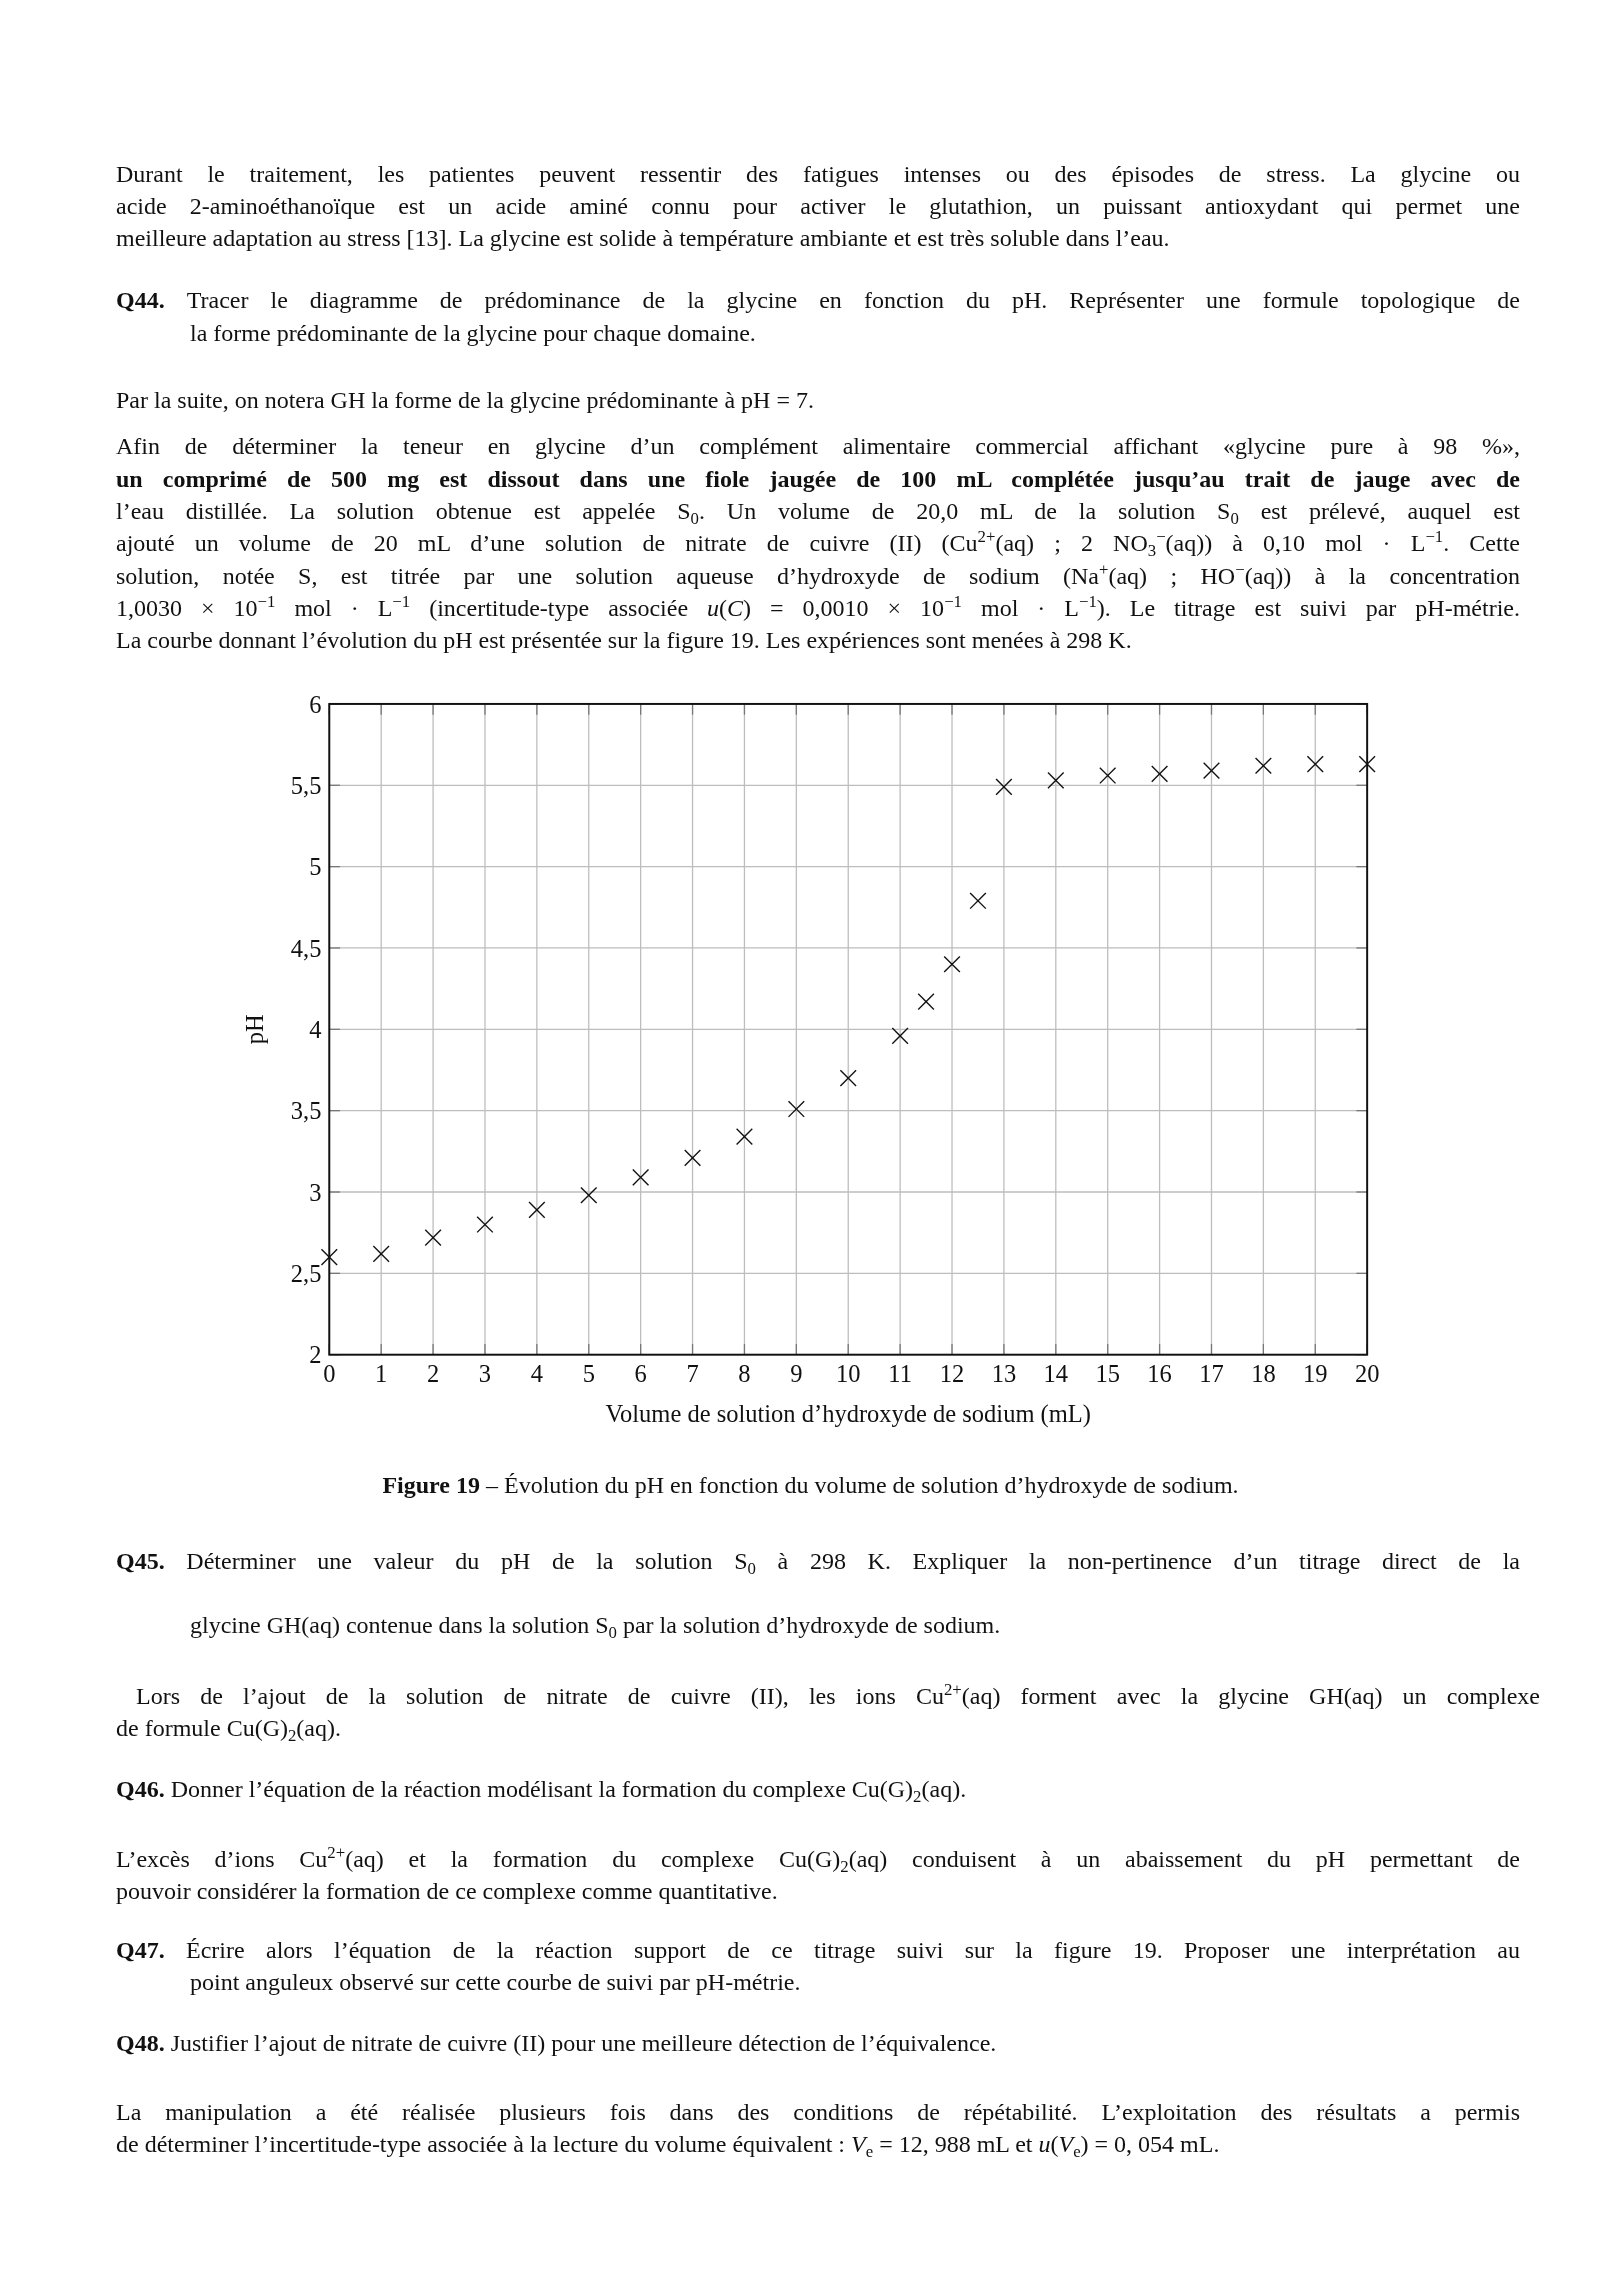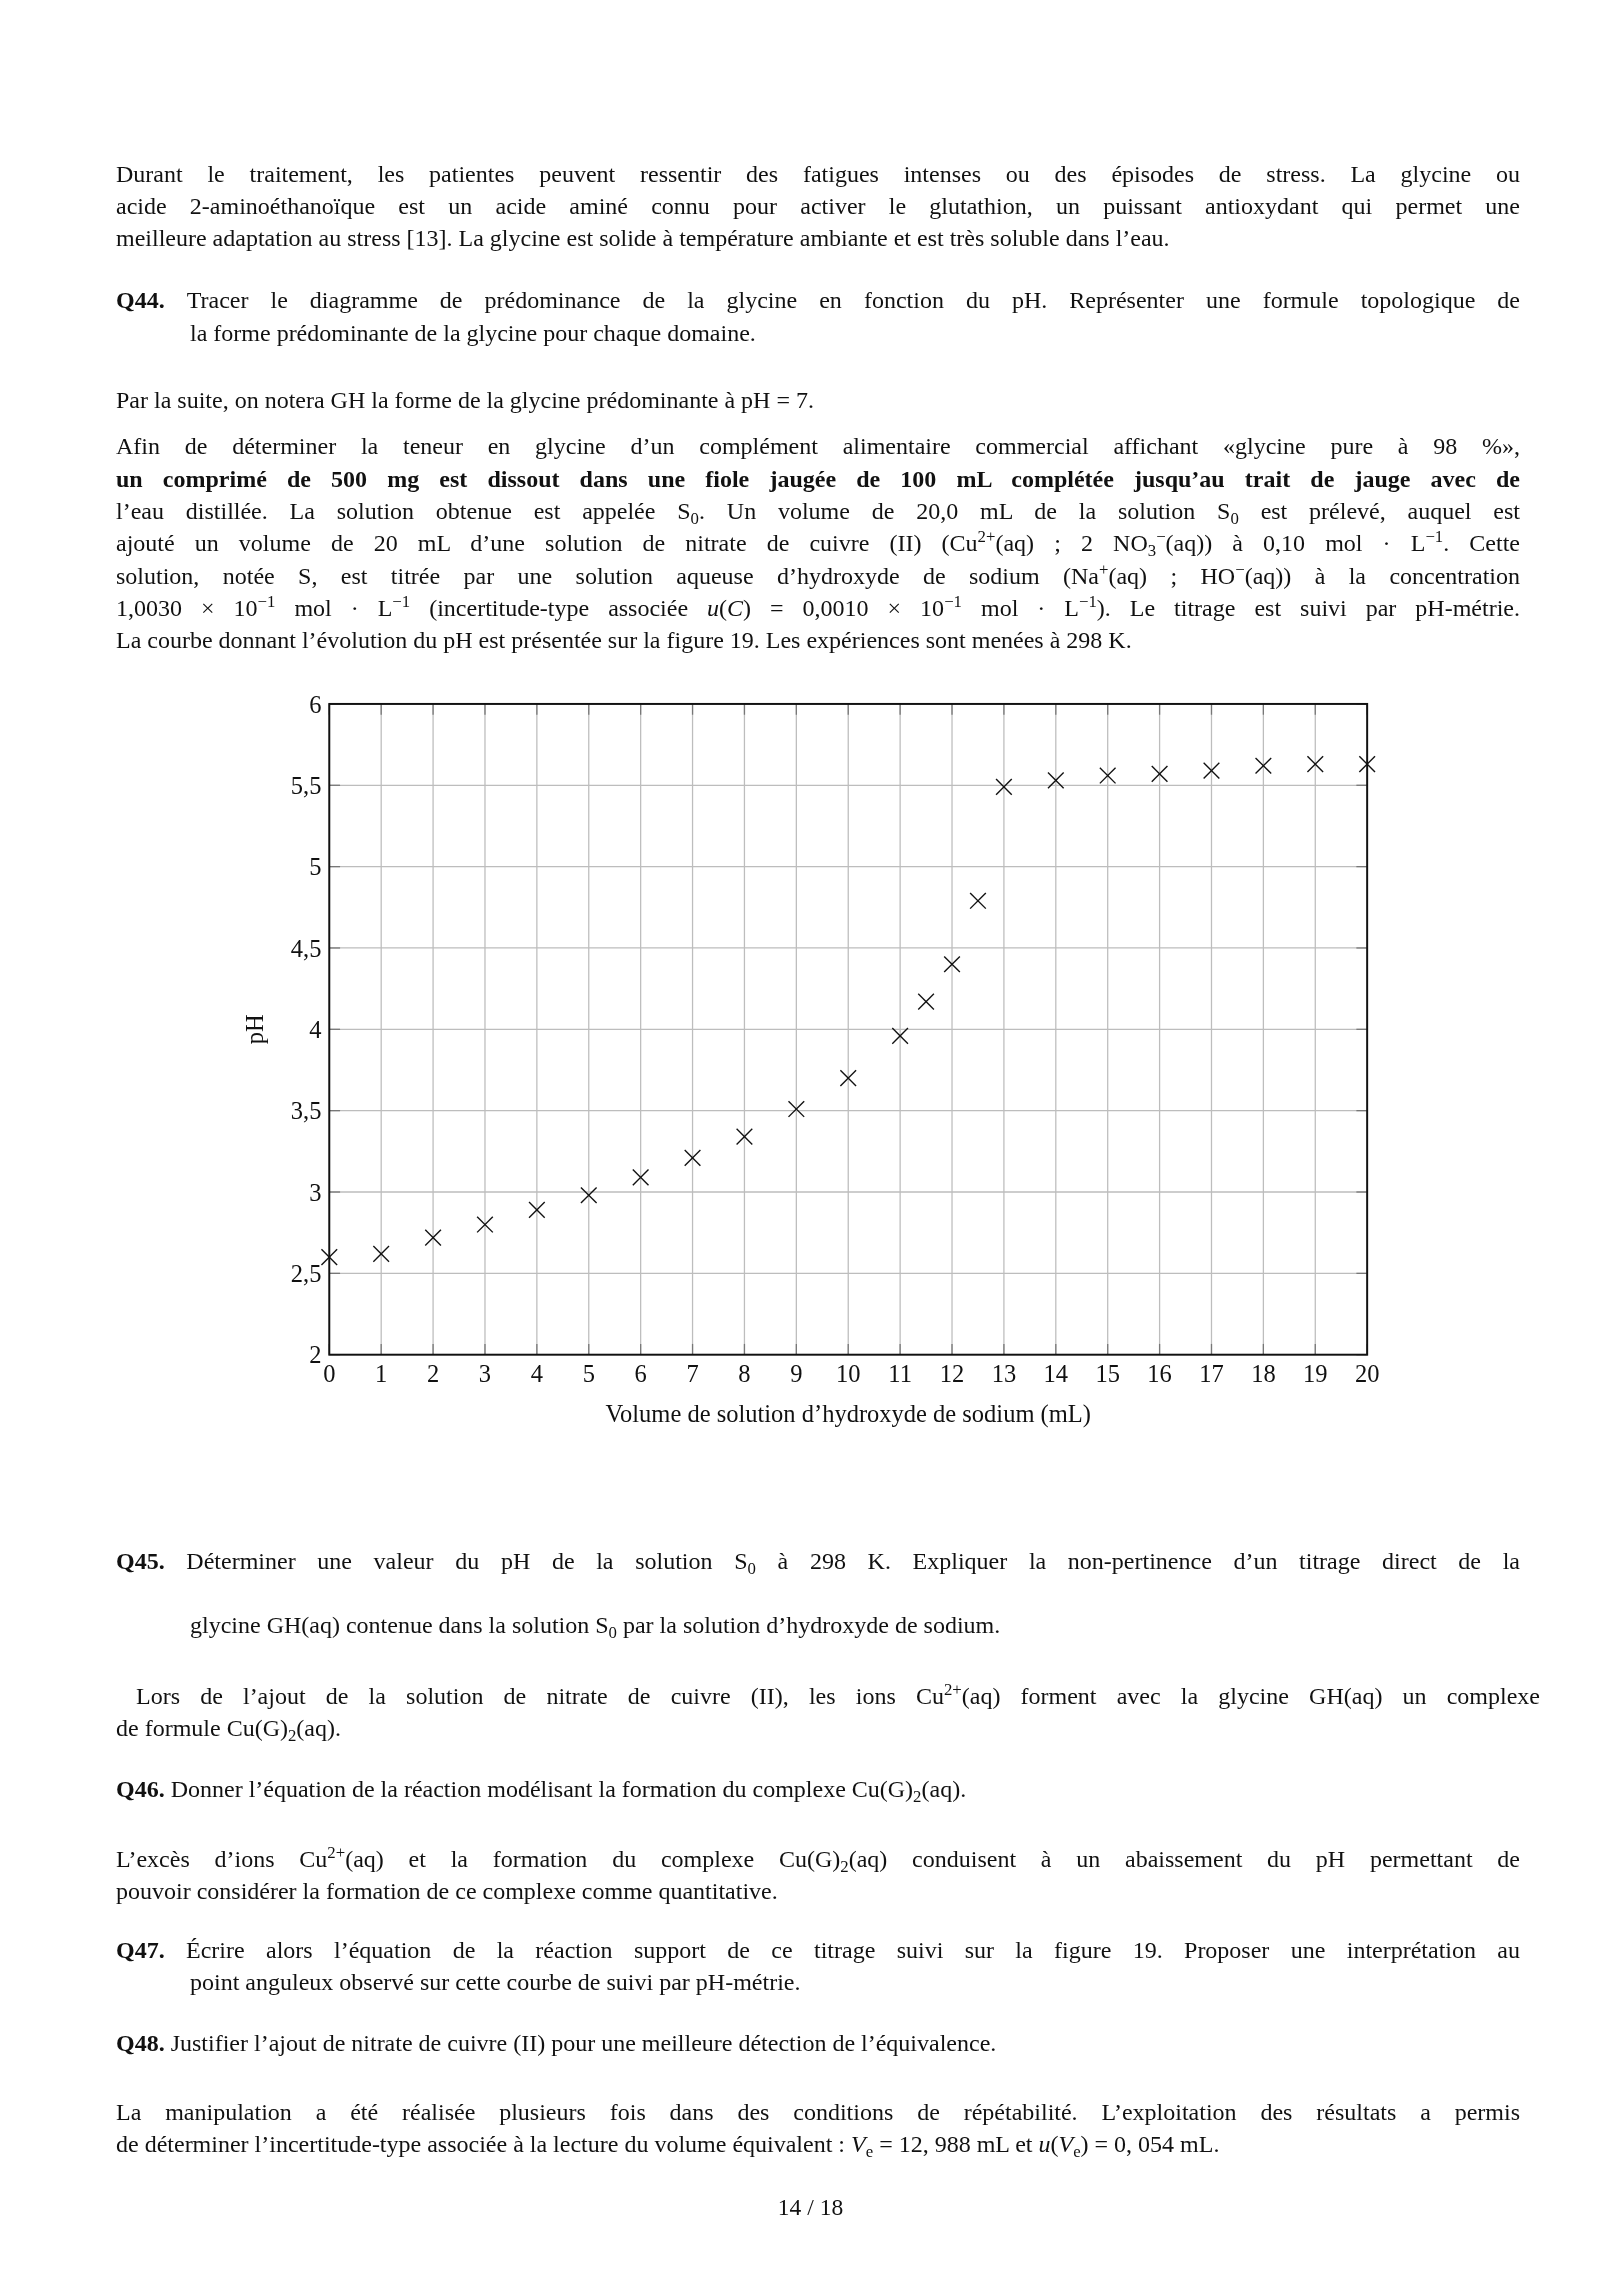--- a/index.html
+++ b/index.html
@@ -273,16 +273,18 @@
           <line x1="1334.05" y1="771.4200000000001" x2="1350.05" y2="787.4200000000001" stroke="#111" stroke-width="1.4"></line>
           <line x1="1334.05" y1="787.4200000000001" x2="1350.05" y2="771.4200000000001" stroke="#111" stroke-width="1.4"></line>
         </g>
         <g>
           <line x1="1387" y1="771.4200000000001" x2="1403" y2="787.4200000000001" stroke="#111" stroke-width="1.4"></line>
           <line x1="1387" y1="787.4200000000001" x2="1403" y2="771.4200000000001" stroke="#111" stroke-width="1.4"></line>
         </g>
       </svg>
   </div>
 
-
-  <div class="pagenum">14 / 18</div>
+  <div class="caption" style="top:1471px;">
+    <span class="flabel">Figure 19</span><span> – Évolution du pH en fonction du volume de solution d’hydroxyde de sodium.</span>
+  </div>
+
 </div>
 
 
 </body></html>

